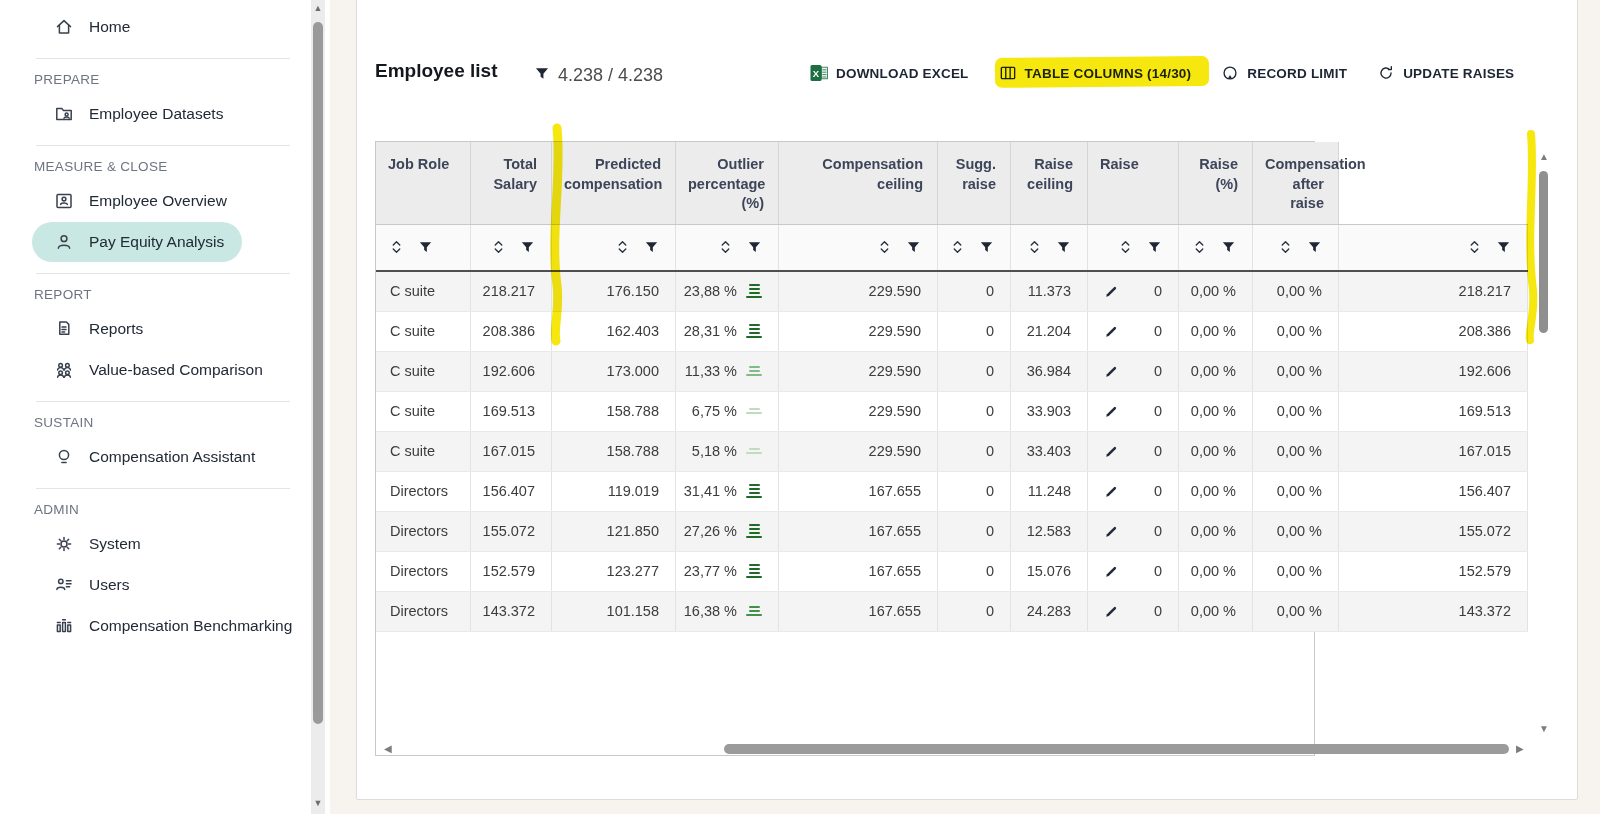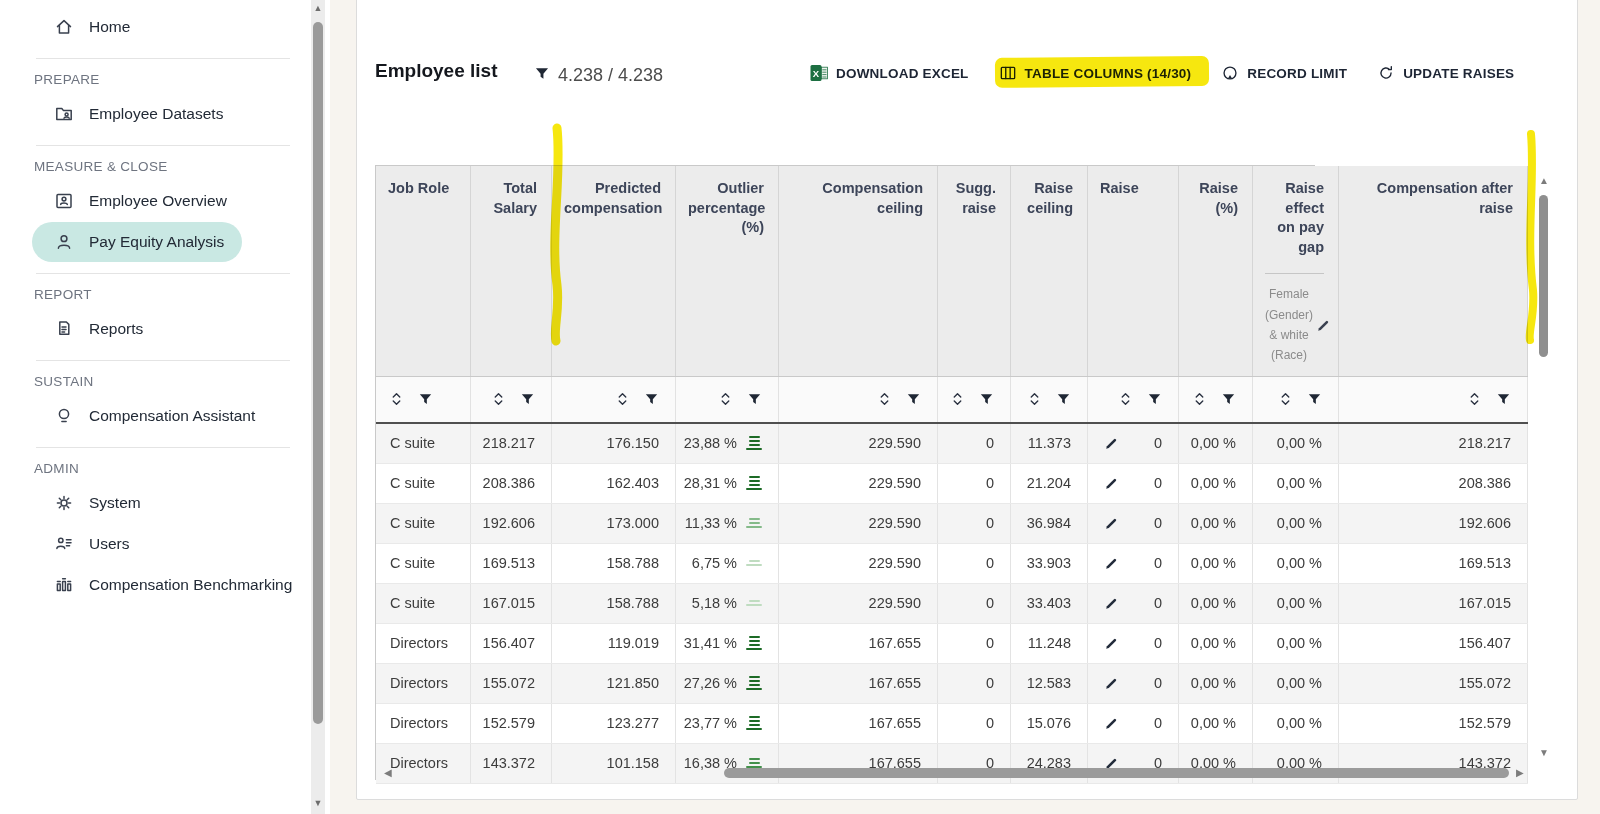--- a/index.html
+++ b/index.html
@@ -32,21 +32,21 @@
   .filter-count { position:absolute; left:558px; top:65px; font-size:18px; color:#4c4c4c; }
 
   .toolbar { position:absolute; left:810px; top:58px; display:flex; gap:30px; align-items:center; height:30px; }
   .tb-btn { position:relative; display:flex; align-items:center; gap:8px; font-size:13.5px; font-weight:700;
             letter-spacing:.2px; color:#1d2534; cursor:pointer; white-space:nowrap; }
   .tb-btn .tb-ic { width:18px; height:18px; display:flex; }
   .tb-btn .tb-ic svg { width:18px; height:18px; }
 
   
   .table-wrap { position:absolute; left:375px; top:141px; width:940px; height:615px; background:#fff;
-                border:1px solid #c9c9c9;margin-top:24px; }
+                border:1px solid #c9c9c9; }
   .tgrid { display:grid; width:1152px; }
   .thead .hcell { background:#ececec; border-right:1px solid #d5d5d5; padding:13px 14px 10px 12px;
                   font-size:14.5px; font-weight:700; color:#3d4559; line-height:1.35; }
   .thead { border-bottom:1px solid #c9c9c9; }
   .hcell.right { text-align:right; }
   .hcell .sub-divider { border-top:1px solid #c6c6c6; margin:16px 0 10px; }
   .hcell .sub-wrap { display:flex; align-items:center; gap:3px; }
   .hcell .sub-label { flex:1; font-size:12px; font-weight:400; color:#8b8b8b; text-align:center; line-height:1.7; }
   .hcell .sub-edit { width:15px; height:15px; color:#3a4150; }
   .hcell .sub-edit svg { width:15px; height:15px; }
@@ -133,20 +133,33 @@
       <div class="nav-divider"></div>
       <div class="nav-section-label">REPORT</div>
       <div class="sidebar-item">
         <span class="nav-ic">
           <svg viewBox="0 0 20 20" fill="none" stroke="currentColor" stroke-width="1.5" stroke-linecap="round" stroke-linejoin="round">
             <path d="M5.8 3h6.6l2.4 2.4V15.2H5.8z"></path>
             <path d="M8 8h4M8 10.6h4M8 13h2.6"></path>
           </svg>
         </span>
         <span>Reports</span>
+      </div>
+      <div class="sidebar-item">
+        <span class="nav-ic">
+          <svg viewBox="0 0 20 20" fill="none" stroke="currentColor" stroke-width="1.5" stroke-linecap="round" stroke-linejoin="round">
+            <circle cx="6.6" cy="5.4" r="1.8"></circle>
+            <circle cx="13.4" cy="5.4" r="1.8"></circle>
+            <path d="M3.6 9.9c0-1.7 2.3-2.3 3-2.3s3 .6 3 2.3M10.4 9.9c0-1.7 2.3-2.3 3-2.3s3 .6 3 2.3"></path>
+            <circle cx="6.6" cy="12.8" r="1.8"></circle>
+            <circle cx="13.4" cy="12.8" r="1.8"></circle>
+            <path d="M3.6 17.3c0-1.7 2.3-2.3 3-2.3s3 .6 3 2.3M10.4 17.3c0-1.7 2.3-2.3 3-2.3s3 .6 3 2.3"></path>
+          </svg>
+        </span>
+        <span>Value-based Comparison</span>
       </div>
       <div class="nav-divider"></div>
       <div class="nav-section-label">SUSTAIN</div>
       <div class="sidebar-item">
         <span class="nav-ic">
           <svg viewBox="0 0 20 20" fill="none" stroke="currentColor" stroke-width="1.5" stroke-linecap="round" stroke-linejoin="round">
             <circle cx="10" cy="8" r="4.6"></circle>
             <path d="M7.9 15.6h4.2"></path>
           </svg>
         </span>
@@ -246,26 +259,20 @@
       <div class="tgrid thead" style="grid-template-columns: 95px 81px 124px 103px 159px 73px 77px 91px 74px 86px 189px;">
         <div class="hcell"><span>Job Role</span></div>
         <div class="hcell right"><span>Total Salary</span></div>
         <div class="hcell right"><span>Predicted compensation</span></div>
         <div class="hcell right"><span>Outlier percentage (%)</span></div>
         <div class="hcell right"><span>Compensation ceiling</span></div>
         <div class="hcell right"><span>Sugg. raise</span></div>
         <div class="hcell right"><span>Raise ceiling</span></div>
         <div class="hcell"><span>Raise</span></div>
         <div class="hcell right"><span>Raise (%)</span></div>
-        <div class="hcell right"><span>Raise effect on pay gap</span><div class="sub-divider"></div><div class="sub-wrap">
-            <span class="sub-label">Female (Gender) &amp; white (Race)</span>
-            <span class="sub-edit"><svg viewBox="0 0 18 18">
-                <path d="M2.6 15.4l.9-3.1 8.5-8.5a1.45 1.45 0 0 1 2.05 0l.15.15a1.45 1.45 0 0 1 0 2.05l-8.5 8.5z" fill="currentColor"></path>
-              </svg></span>
-          </div></div>
         <div class="hcell right"><span>Compensation after raise</span></div>
       </div>
       <div class="tgrid frow" style="grid-template-columns: 95px 81px 124px 103px 159px 73px 77px 91px 74px 86px 189px;">
         <div class="fcell left">
           <span class="ic-sort"><svg viewBox="0 0 16 19" fill="none" stroke="currentColor" stroke-width="1.7" stroke-linecap="round" stroke-linejoin="round">
               <path d="M4 7 8 3l4 4M4 12l4 4 4-4"></path>
             </svg></span>
           <span class="ic-funnel"><svg viewBox="0 0 18 18">
               <path d="M2.2 2.6h13.6l-5.2 6v5.7l-3.2-2.2V8.6z" fill="currentColor"></path>
             </svg></span>

